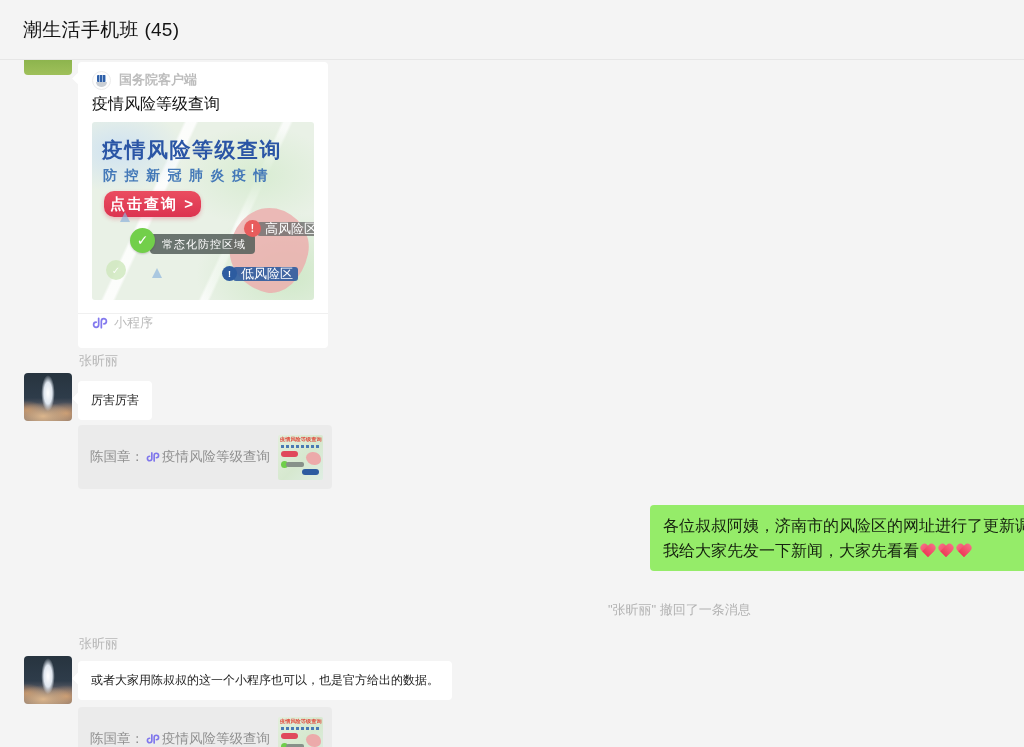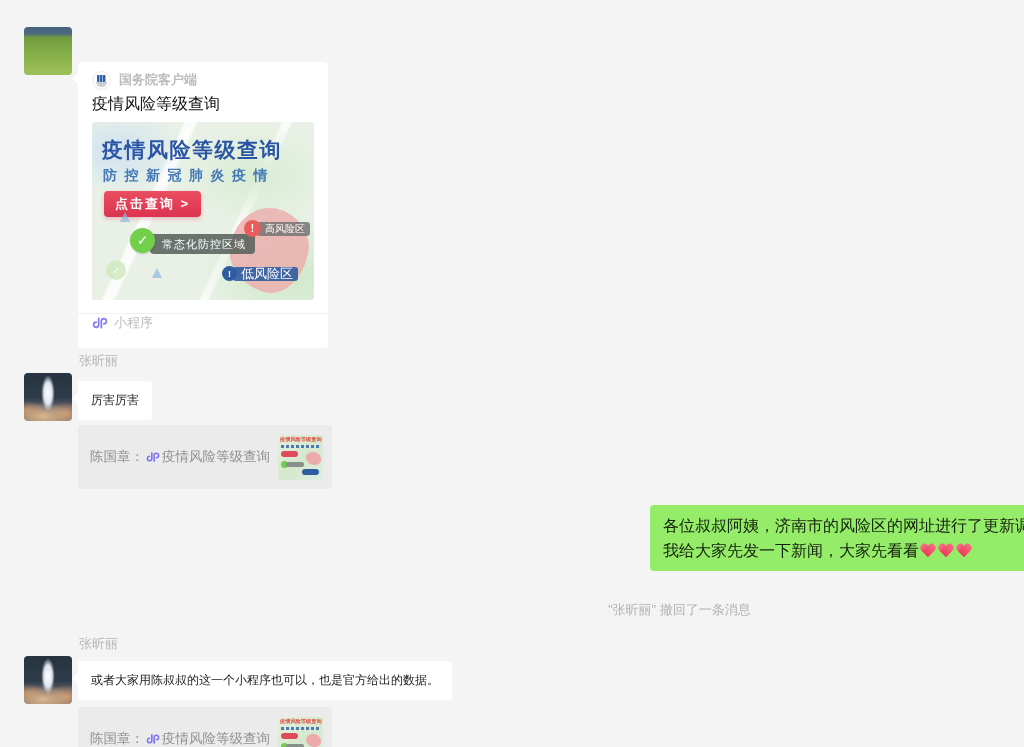--- a/index.html
+++ b/index.html
@@ -63,41 +63,41 @@
             background:
               radial-gradient(95px 60px at 12% 16%, #cfe2f2 0%, rgba(207,226,242,0) 70%),
               radial-gradient(130px 90px at 88% 86%, #cfe8c8 0%, rgba(207,232,200,0) 70%),
               radial-gradient(110px 70px at 74% 30%, #d8ecd2 0%, rgba(216,236,210,0) 72%),
               linear-gradient(115deg, rgba(255,255,255,0) 30%, rgba(255,255,255,.85) 31%, rgba(255,255,255,.85) 34%, rgba(255,255,255,0) 35%, rgba(255,255,255,0) 62%, rgba(255,255,255,.75) 63%, rgba(255,255,255,.75) 65%, rgba(255,255,255,0) 66%),
               #e9f1e6; }
   .art-headline { position:absolute; left:10px; top:14px; font-size:21px; font-weight:bold;
                   color:#2a55a5; letter-spacing:1.5px; white-space:nowrap; }
   .art-subtitle { position:absolute; left:11px; top:45px; font-size:14px; font-weight:bold;
                   color:#4479b8; letter-spacing:7.5px; white-space:nowrap; }
-  .art-btn { position:absolute; left:12px; top:69px; width:97px; height:26px; border-radius:4px;
+  .art-btn { position:absolute; left:12px; top:69px; width:97px; height:26px; border-radius:10px;
              background:linear-gradient(180deg,#ea4d60,#dc3350);
-             color:#ffffff; font-size:13px; font-weight:bold; letter-spacing:2px;
+             color:#ffffff; font-size:15px; font-weight:bold; letter-spacing:2px;
              display:flex; align-items:center; justify-content:center;
              box-shadow:0 2px 4px rgba(220,51,80,.3); white-space:nowrap; }
   .art-blob { position:absolute; right:6px; top:86px; width:78px; height:84px;
               background:#ecabab; opacity:.8; transform:rotate(12deg);
               border-radius:48% 52% 42% 58% / 52% 45% 55% 48%; }
   .art-tag { position:absolute; display:flex; align-items:center; white-space:nowrap; }
   .art-tag-normal { left:38px; top:104px; }
   .check-big { width:25px; height:25px; border-radius:50%; background:#72cf4a; color:#fff;
                font-size:14px; font-weight:bold; display:flex; align-items:center; justify-content:center;
                box-shadow:0 1px 2px rgba(0,0,0,.18); z-index:2; }
   .pill-dark { margin-left:-5px; height:20px; padding:0 9px 0 12px; border-radius:4px;
                background:rgba(84,94,89,.85); color:#fff; font-size:11px; letter-spacing:1px;
                display:flex; align-items:center;margin-top:8px; }
   .art-tag-high { left:152px; top:98px; }
   .excl-red { width:17px; height:17px; border-radius:50%; background:#e85c5c; color:#fff;
               font-size:10px; font-weight:bold; display:flex; align-items:center; justify-content:center; z-index:2; }
   .pill-gray-sm { margin-left:-4px; height:14px; padding:0 5px 0 8px; border-radius:3px;
-                  background:rgba(110,110,110,.8); color:#fff; font-size:10px;
+                  background:rgba(110,110,110,.8); color:#fff; font-size:13px;
                   display:flex; align-items:center; }
   .art-tag-low { left:130px; top:144px; }
   .excl-blue { width:15px; height:15px; border-radius:50%; background:#2d5ca0; color:#fff;
                font-size:9px; font-weight:bold; display:flex; align-items:center; justify-content:center; z-index:2; }
   .pill-blue-sm { margin-left:-4px; height:14px; padding:0 5px 0 8px; border-radius:3px;
                   background:rgba(45,92,160,.9); color:#fff; font-size:13px;
                   display:flex; align-items:center; }
   .check-faint { position:absolute; left:14px; top:138px; width:20px; height:20px; border-radius:50%;
                  background:#cfe8bd; color:#ffffff; font-size:10px; font-weight:bold; opacity:.8;
                  display:flex; align-items:center; justify-content:center; }
@@ -146,20 +146,23 @@
   .recall { position:absolute; left:608px; top:601px; font-size:13px; color:#b2b2b2; }
 
   
   .mp-mini-icon, .mp-footer-icon { display:inline-block; }
 </style>
 </head>
 <body>
 
 <div class="screen">
 
+  <div class="header">
+    <div class="header-title">潮生活手机班 (45)</div>
+  </div>
 
   <div class="avatar avatar-grass"></div>
 
   <div class="mp-card">
     <div class="tail"></div>
     <div class="mp-src">
       <span class="gov-icon"></span>
       <span class="mp-src-name">国务院客户端</span>
     </div>
     <div class="mp-title">疫情风险等级查询</div>

